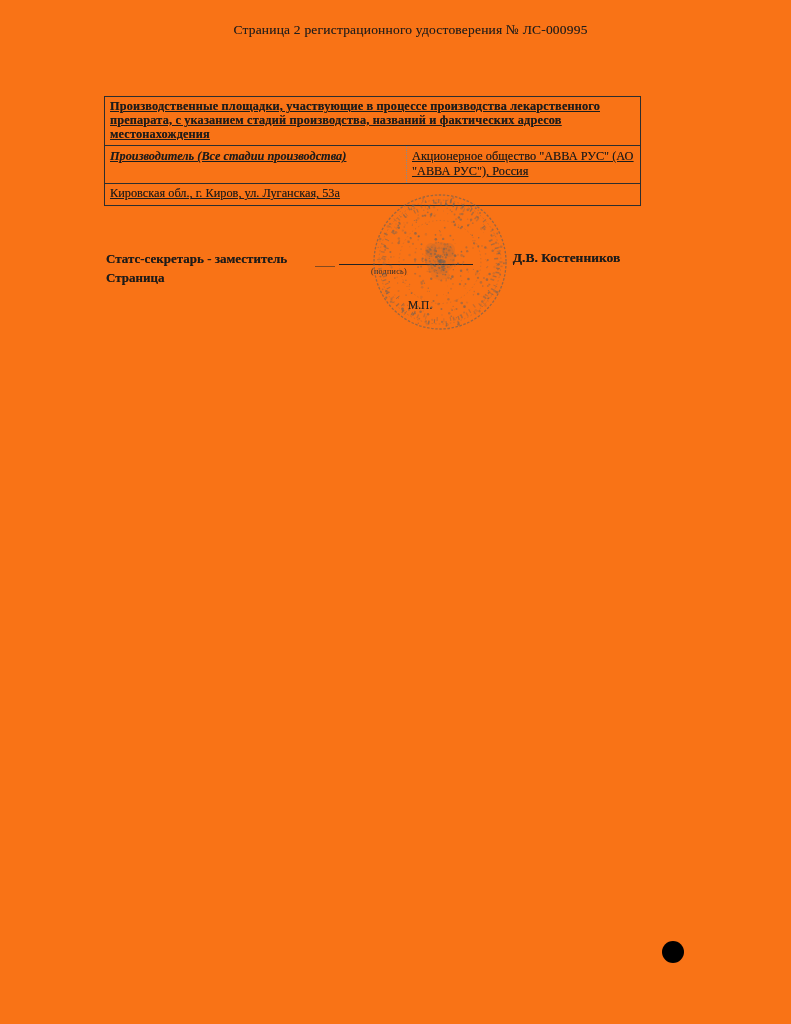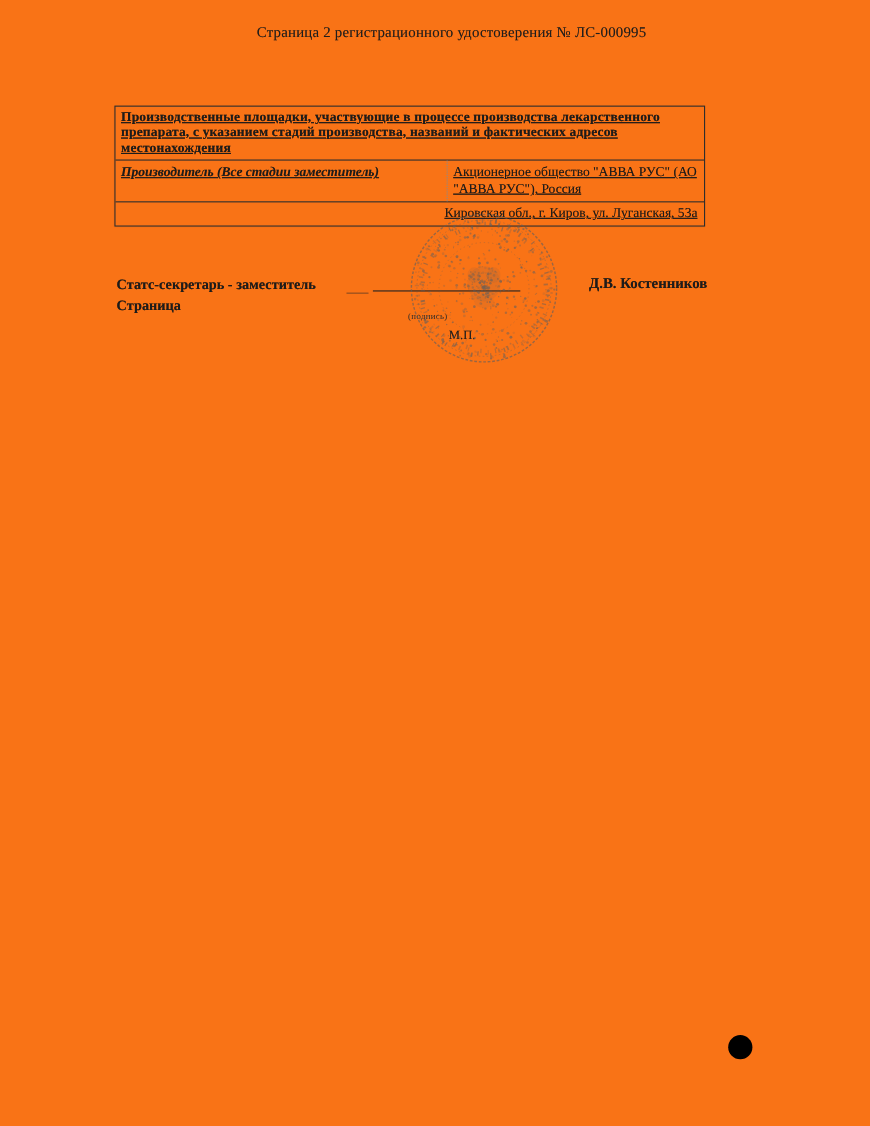--- a/index.html
+++ b/index.html
@@ -74,21 +74,20 @@
     padding: 3px 4px 4px 5px;
     box-sizing: border-box;
     border-left: 1px dotted #8a8a8a;
     text-shadow: 0 0 0.4px rgba(0,0,0,0.45);
     line-height: 15px;
   }
   .t-addr {
     padding: 3px 6px 4px 5px;
     min-height: 20px;
     text-shadow: 0 0 0.4px rgba(0,0,0,0.4);
-    text-align: right;
   }
 
   
   .sig-title {
     position: absolute;
     left: 106px;
     top: 250px;
     width: 220px;
     font-size: 13px;
     font-weight: bold;
@@ -105,39 +104,39 @@
   .sig-line {
     position: absolute;
     left: 339px;
     top: 264px;
     width: 134px;
     border-top: 1.5px solid #222222;
   }
   .sig-caption {
     position: absolute;
     left: 371px;
-    top: 283px;
+    top: 267px;
     font-size: 8px;
     color: #2a2a2a;
     letter-spacing: 0.3px;
   }
   .seal-caption {
     position: absolute;
     left: 408px;
     top: 299px;
     font-size: 11.5px;
     color: #1f1f1f;
     text-shadow: 0 0 0.4px rgba(0,0,0,0.4);
   }
   .sig-name {
     position: absolute;
     left: 490px;
     top: 250px;
     width: 153px;
-    text-align: right;
+    text-align: center;
     font-size: 13.5px;
     font-weight: bold;
     text-shadow: 0 0 0.5px rgba(0,0,0,0.55);
     white-space: nowrap;
   }
 
   
   .stamp {
     position: absolute;
     left: 371px;
@@ -166,21 +165,21 @@
 </head>
 <body>
 
 <div class="page">
 
   <div class="doc-header">Страница 2 регистрационного удостоверения № ЛС-000995</div>
 
   <div class="info-table">
     <div class="t-row t-head">Производственные площадки, участвующие в процессе производства лекарственного препарата, с указанием стадий производства, названий и фактических адресов местонахождения</div>
     <div class="t-row t-two">
-      <div class="cell-left">Производитель (Все стадии заместитель)</div>
+      <div class="cell-left">Производитель (Все стадии производства)</div>
       <div class="cell-right">Акционерное общество "АВВА РУС" (АО "АВВА РУС"), Россия</div>
     </div>
     <div class="t-row t-addr">Кировская обл., г. Киров, ул. Луганская, 53а</div>
   </div>
 
   <div class="sig-title">
     <div>Статс-секретарь - заместитель</div>
     <div>Страница</div>
   </div>
 

